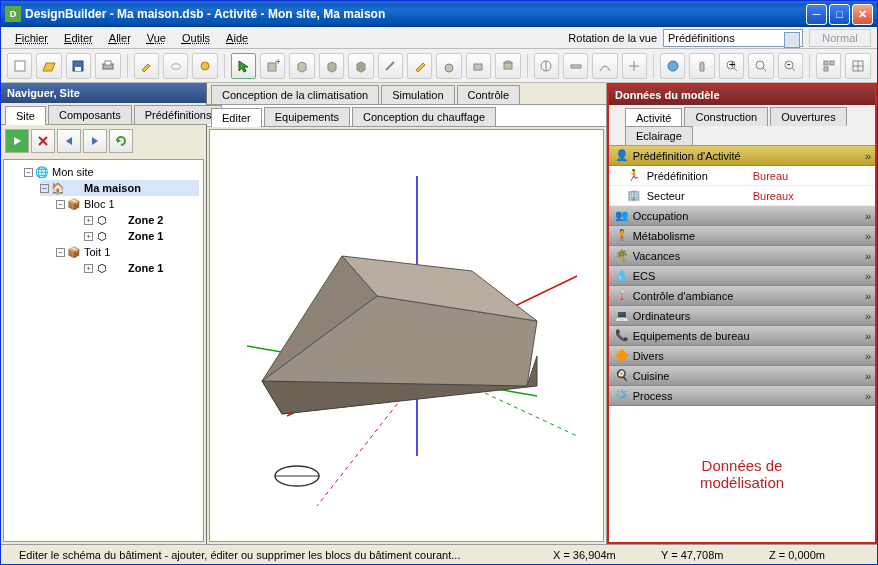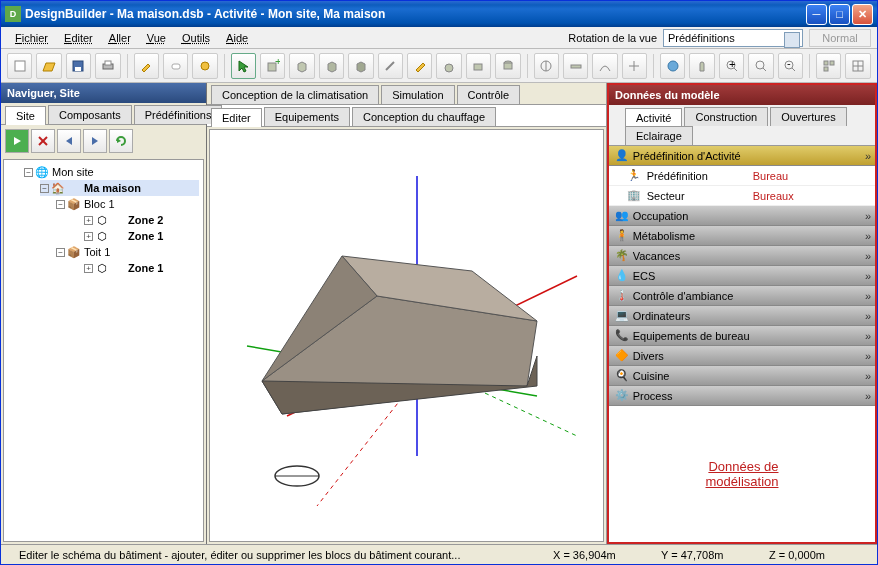--- a/index.html
+++ b/index.html
@@ -62,21 +62,21 @@
 
 .data-content { flex: 1; background: #fff; margin: 0; display: flex; flex-direction: column; overflow:hidden; }
 .data-tabs-top { display:flex; padding:2px 4px 0 4px; background:#f0f0f0; border-bottom:1px solid #999; }
 .data-tabs-mid { display:flex; padding:2px 4px 0 16px; background:#f0f0f0; border-bottom:1px solid #999; flex-wrap:wrap; }
 .section-header { background: linear-gradient(to bottom, #ccc, #999); color:#000; padding:3px 6px; display:flex; align-items:center; border-bottom:1px solid #888; position:relative; gap:4px; }
 .section-header::after { content:'»'; position:absolute; right:4px; color:#333; }
 .section-header.first { background: linear-gradient(to bottom,#e0cc6a,#c0a030); }
 .prop-row { display:flex; padding:3px 6px 3px 18px; gap:6px; border-bottom:1px solid #eee; align-items:center; }
 .prop-key { font-weight:normal; width:100px; }
 .prop-val { color:#c02020; }
-.data-anno { flex:1; display:flex; align-items:center; justify-content:center; color:#c02020; font-size:13px; text-align:right;text-decoration:underline; }
+.data-anno { flex:1; display:flex; align-items:center; justify-content:center; color:#c02020; font-size:15px; text-align:center; }
 
 .statusbar { height: 20px; background: #ece9d8; border-top: 1px solid #999; display: flex; align-items: center; padding: 0 18px; gap: 18px; }
 .statusbar .msg { flex: 1; }
 .statusbar .coord { width: 90px; }
 
 
 .ico { width:14px; height:14px; display:block; }
 
 </style>
 </head>

